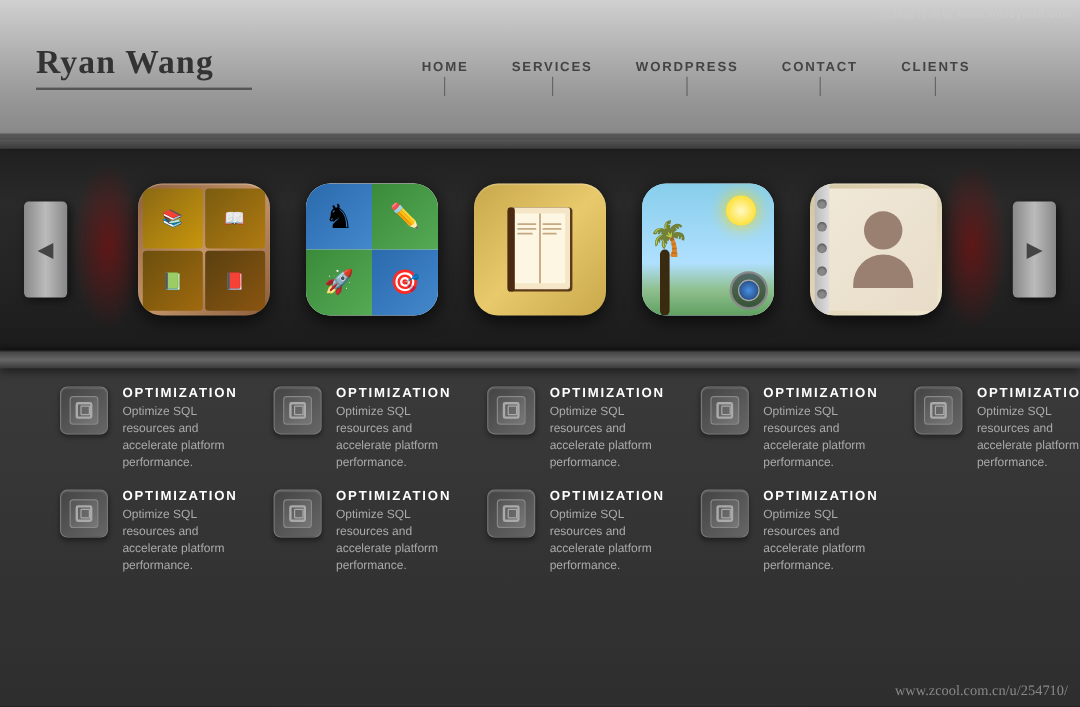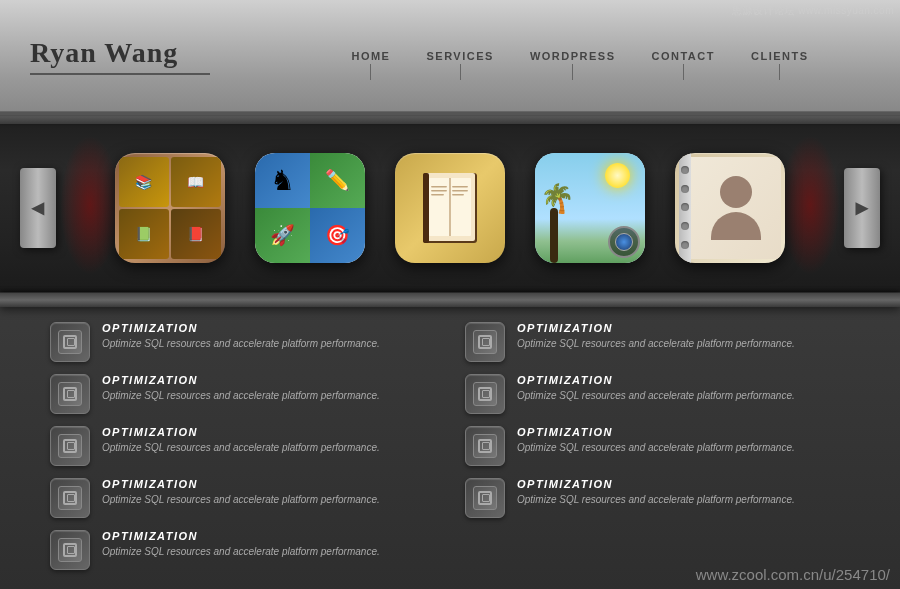--- a/index.html
+++ b/index.html
@@ -269,25 +269,24 @@
       left: 0;
       right: 0;
       bottom: 0;
       background: linear-gradient(180deg, #3a3a3a 0%, #2e2e2e 100%);
       border-top: 2px solid #555;
     }
 
     .content-inner {
       padding: 20px 50px;
       display: grid;
-      grid-template-columns: 1fr 1fr;
+      grid-template-columns: 1fr 1fr 1fr 1fr 1fr;
       grid-template-rows: repeat(3, 1fr);
       gap: 12px 30px;
       height: 100%;
-      font-style: italic;
     }
 
     .feature-item {
       display: flex;
       align-items: flex-start;
       gap: 12px;
     }
 
     .feature-icon {
       width: 40px;
@@ -367,22 +366,23 @@
       z-index: 8;
       box-shadow: 0 3px 8px rgba(0,0,0,0.5);
     }
 
     
     .footer-watermark {
       position: absolute;
       bottom: 6px;
       right: 10px;
       color: #888;
-      font-size: 15px;
+      font-size: 12px;
       z-index: 100;
+      font-family: Liberation Serif, serif;
     }
 
     
     .nav-connector {
       position: absolute;
       bottom: 0;
       left: 0;
       right: 0;
       height: 1px;
       background: #666;

